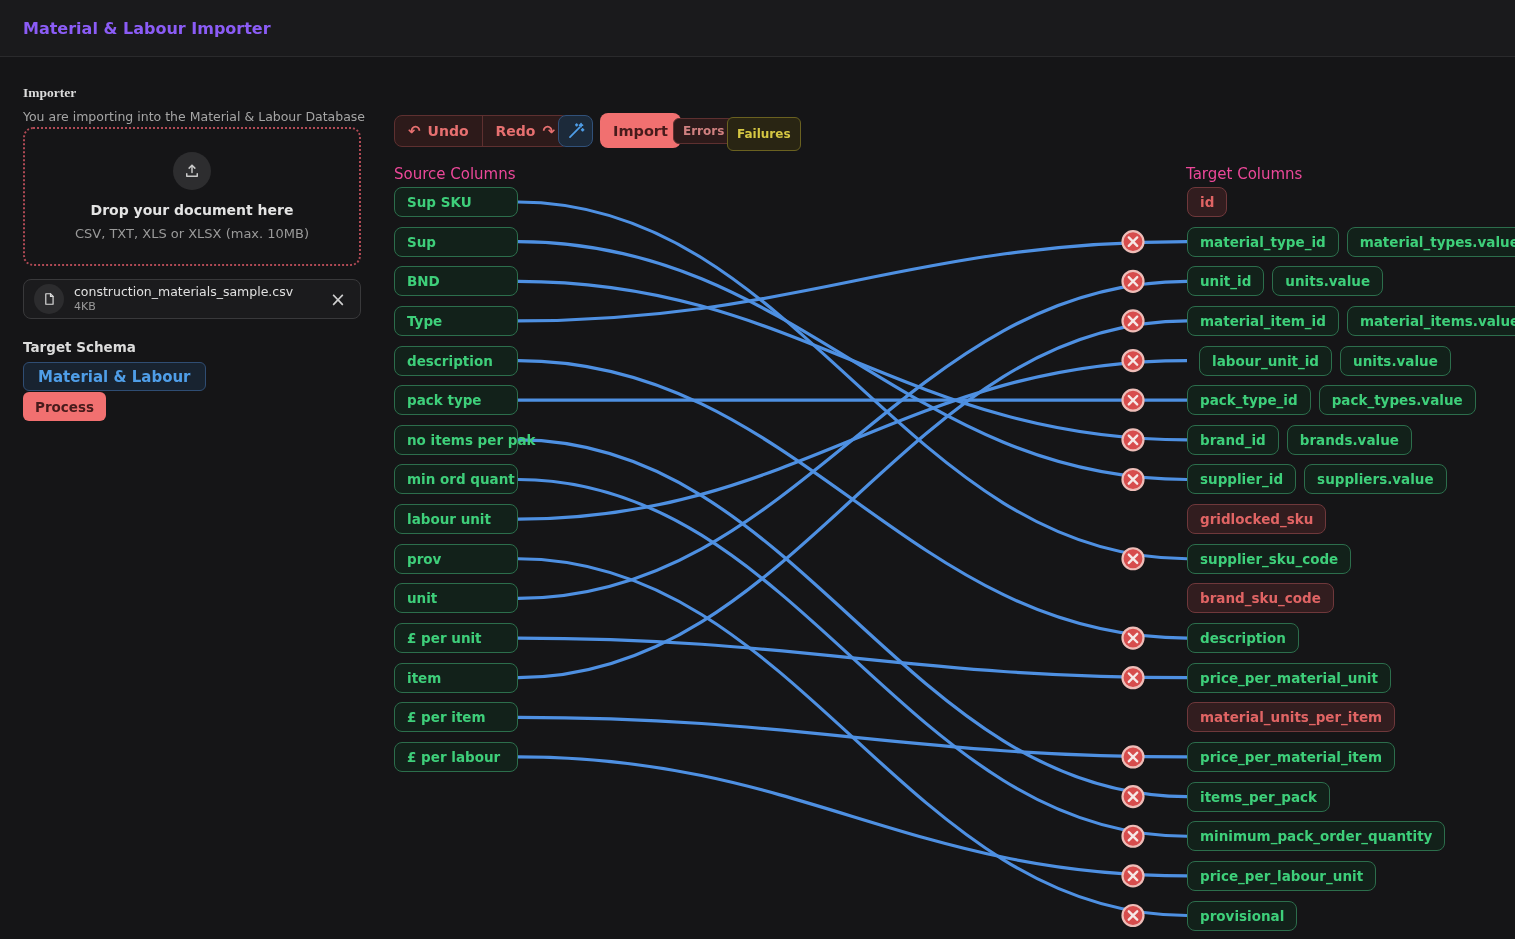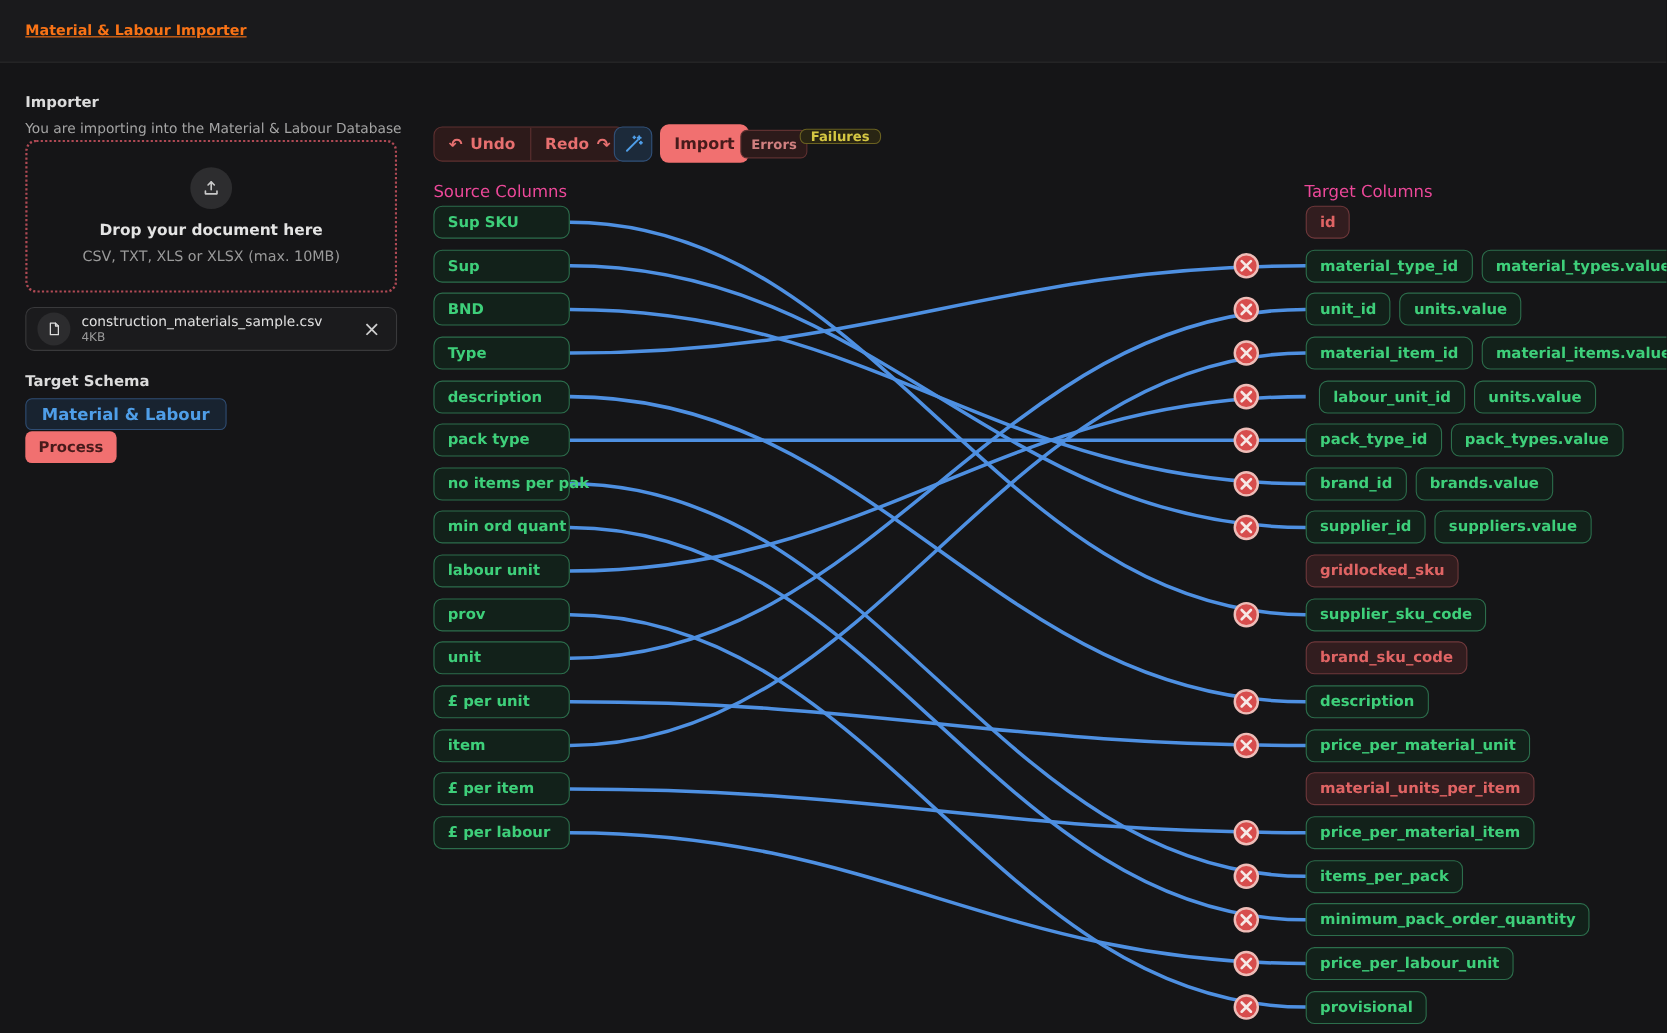--- a/index.html
+++ b/index.html
@@ -8,27 +8,27 @@
     width:1515px; height:939px; position:relative; overflow:hidden;
     font-family:"DejaVu Sans","Liberation Sans",sans-serif;
     color:#e6e6e6;
   }
   
   .app-header {
     position:absolute; left:0; top:0; width:1515px; height:57px;
     background:#1a1a1c; border-bottom:1px solid #2a2a2c;
     display:flex; align-items:center; padding-left:23px;
   }
-  .app-header h1 { font-size:13px; font-weight:700; color:#f97316;text-decoration:underline; }
+  .app-header h1 { font-size:16px; font-weight:700; color:#8b5cf6; }
 
   
   .sidebar { position:absolute; left:23px; top:57px; width:338px; }
   .sec-label { font-size:13.5px; font-weight:700; color:#dcdcdc; }
   .sub-label { font-size:12.5px; color:#a5a5a5; margin-top:4px; }
-  .importer-label { position:absolute; left:0; top:28px; }
+  .importer-label { position:absolute; left:0; top:28px;font-family:Liberation Serif, serif; }
   .importer-sub { position:absolute; left:0; top:48px; white-space:nowrap; }
 
   .dropzone {
     position:absolute; left:0; top:70px; width:338px; height:139px;
     border:2px dotted #b04a55; border-radius:10px;
     display:flex; flex-direction:column; align-items:center; justify-content:center;
   }
   .upload-circle {
     width:38px; height:38px; border-radius:50%; background:#2d2d2f;
     display:flex; align-items:center; justify-content:center; margin-bottom:12px;
@@ -91,21 +91,21 @@
     display:inline-flex; align-items:center; padding:0 13px; cursor:pointer;
     font-family:inherit;
   }
   .errors-chip {
     position:absolute; left:673px; top:118px; height:26px;
     background:#2c1a1a; border:1px solid #5e3030; border-radius:6px;
     color:#d08080; font-size:12px; font-weight:600;
     display:inline-flex; align-items:center; padding:12px 9px; cursor:pointer;
   }
   .failures-chip {
-    position:absolute; left:727px; top:117px; height:14px;
+    position:absolute; left:727px; top:117px; height:34px;
     background:#292513; border:1px solid #6a6120; border-radius:6px;
     color:#d5c743; font-size:12px; font-weight:600;
     display:inline-flex; align-items:center; padding:0 9px; cursor:pointer;
   }
 
   
   .col-title { position:absolute; font-size:15px; color:#ec4899; }
   .src-title { left:394px; top:165px; }
   .tgt-title { left:1186px; top:165px; }
 

